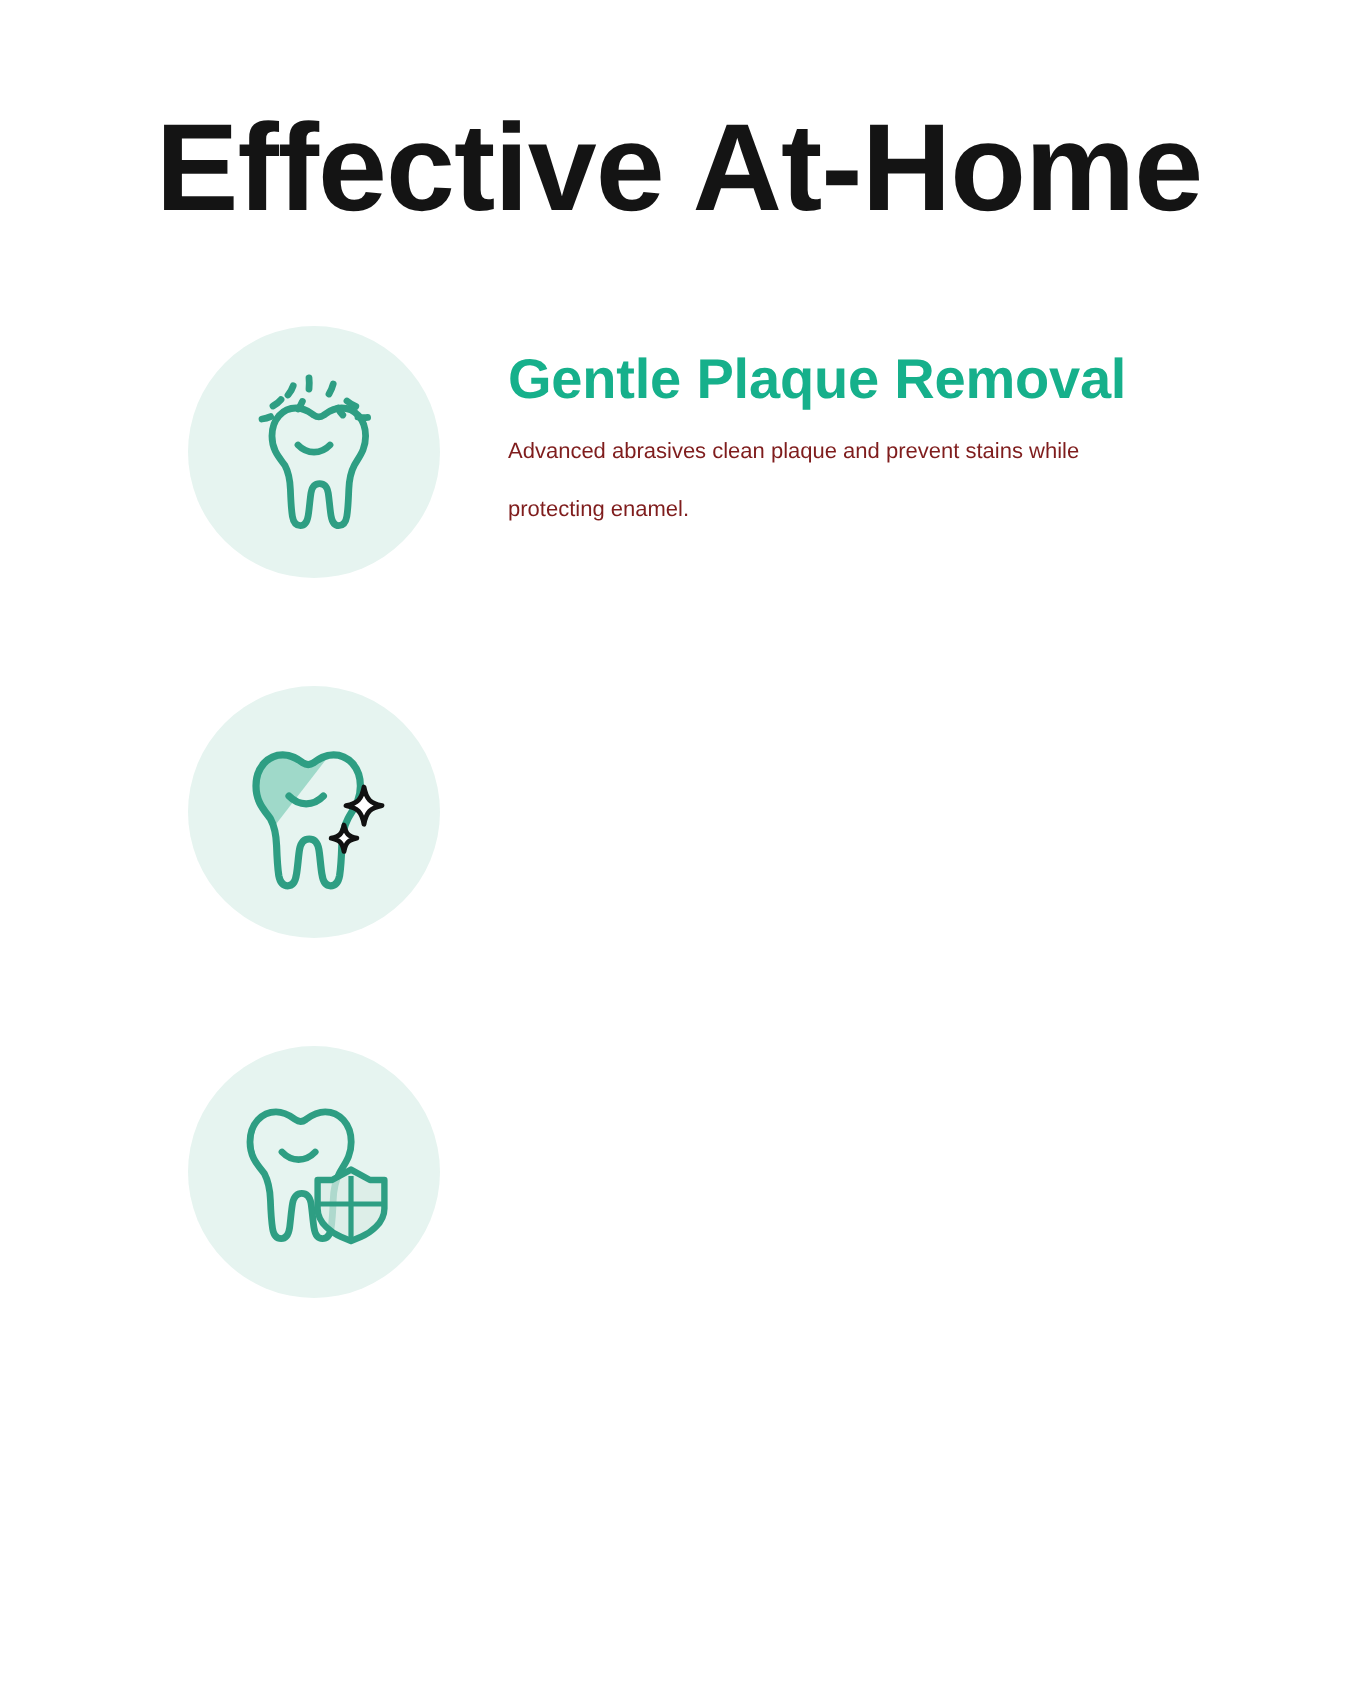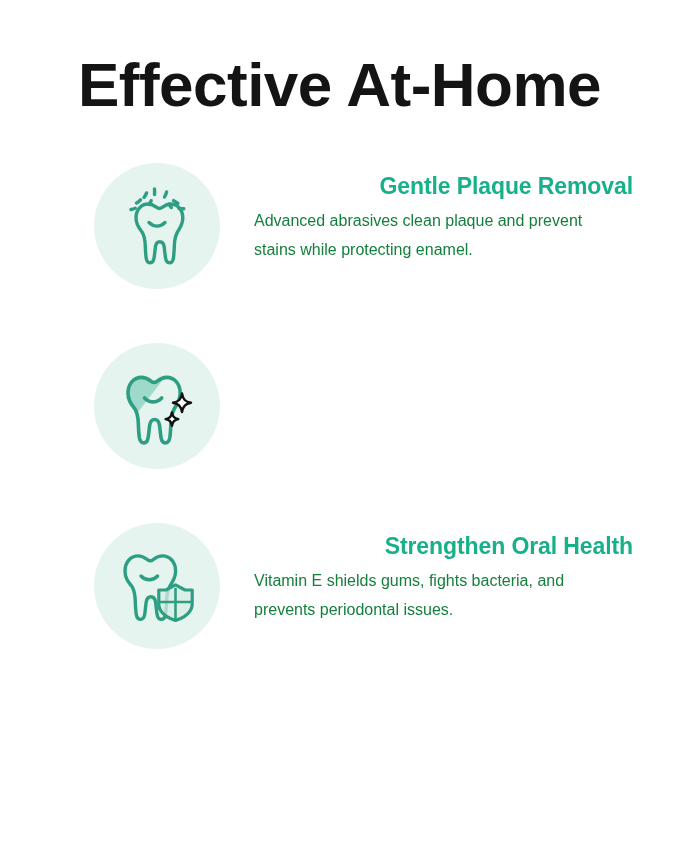--- a/index.html
+++ b/index.html
@@ -73,33 +73,32 @@
     display: block;
   }
 
   .feature-text {
     flex: 1 1 auto;
     padding-top: 12px;
     min-width: 0;
   }
 
   .feature-heading {
-    font-size: 23px;
+    font-size: 28px;
     font-weight: bold;
     color: #16b08b;
     margin: 0 0 5px 0;
     line-height: 1.2;
     letter-spacing: -0.1px;
-    text-align: right;
   }
 
   .feature-body {
-    font-size: 16px;
+    font-size: 11px;
     line-height: 29px;
-    color: #15803d;
+    color: #7f1d1d;
     margin: 0;
     max-width: 330px;
   }
 </style>
 </head>
 <body>
 
 <div class="page">
 
   <div class="title-wrap">
@@ -171,20 +170,16 @@
             </g>
             <g>
               <path d="M64.5 44.8l-9.5 5.2h-7.2v14.2c0 7.6 7.7 12.6 11.6 14.2l5.1 2.1 5.1-2.1c3.9-1.6 11.6-6.6 11.6-14.2V50h-7.2l-9.5-5.2z" fill="#d9ece5" opacity="0.75"></path>
               <path d="M64.5 44.8l-9.5 5.2h-7.2v14.2c0 7.6 7.7 12.6 11.6 14.2l5.1 2.1 5.1-2.1c3.9-1.6 11.6-6.6 11.6-14.2V50h-7.2l-9.5-5.2z" stroke="#2e9e83" stroke-width="3.2" stroke-linejoin="round" fill="none"></path>
               <path d="M64.5 48v32.5" stroke="#2e9e83" stroke-width="2.6"></path>
               <path d="M48 62h33" stroke="#2e9e83" stroke-width="2.6"></path>
             </g>
           </svg>
         </span>
       </div>
-      <div class="feature-text">
-        <h2 class="feature-heading">Strengthen Oral Health</h2>
-        <p class="feature-body">Vitamin E shields gums, fights bacteria, and prevents periodontal issues.</p>
-      </div>
     </div>
 
   </div>
 </div>
 
 </body></html>

